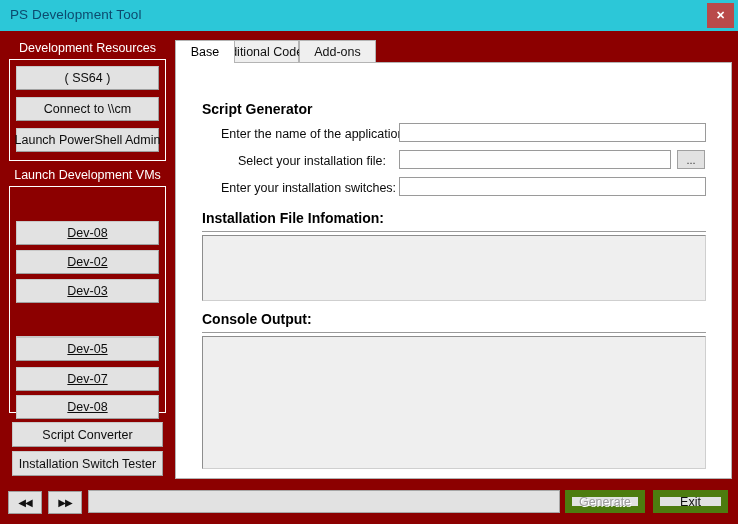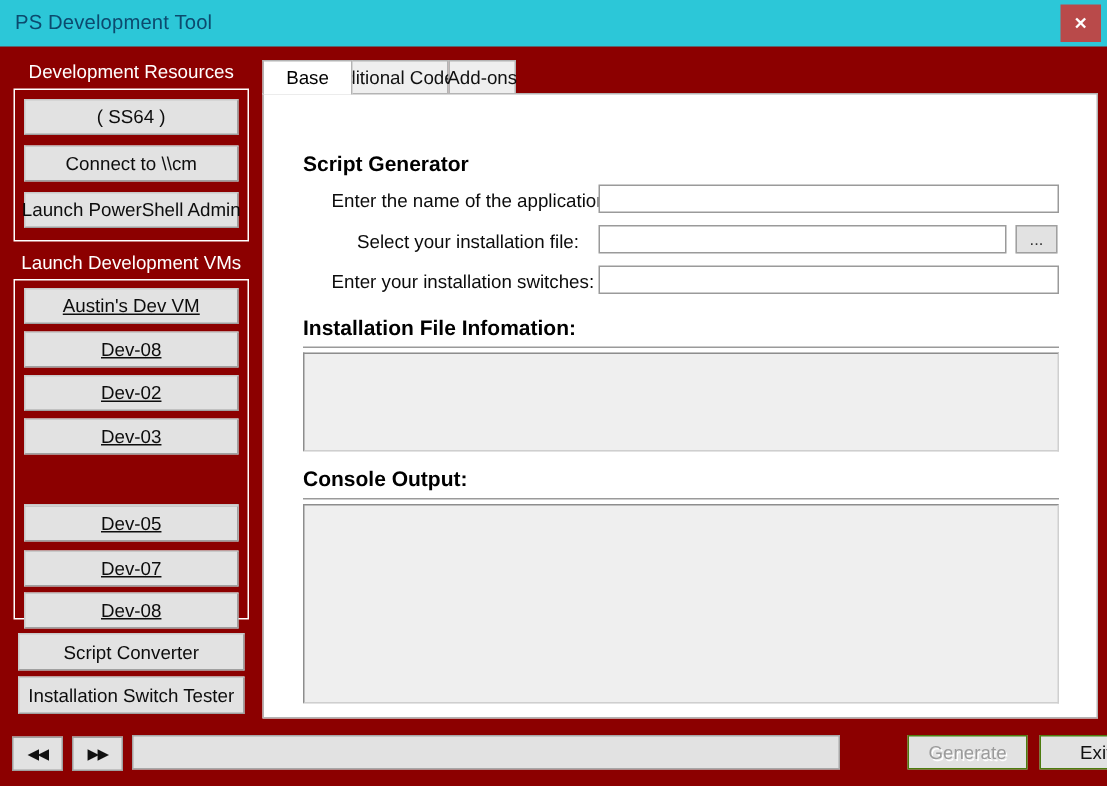--- a/index.html
+++ b/index.html
@@ -265,31 +265,30 @@
     align-items: center;
     padding-left: 4px;
     overflow: hidden;
     white-space: nowrap;
   }
   .bottom-btn {
     position: absolute;
     top: 490px;
     height: 23px;
     background: #e2e2e2;
-    border: 1px solid #4d7c0f;
+    border: 7px solid #4d7c0f;
     font-size: 12.5px;
     color: #111;
     display: flex;
     align-items: center;
     justify-content: center;
     cursor: pointer;
     box-sizing: border-box;
     padding: 0;
     font-family: "Liberation Sans", sans-serif;
-    margin-left: 40px;
   }
   .bottom-btn.disabled {
     color: #9b9b9b;
     text-shadow: 1px 1px 0 #ffffff;
     cursor: default;
   }
 </style>
 </head>
 <body>
 
@@ -304,40 +303,39 @@
 
     <div class="group-label" style="top:10px;">Development Resources</div>
     <div class="group-box" style="top:28px; height:102px;">
       <div class="btn side-btn" style="top:6px;">( SS64 )</div>
       <div class="btn side-btn" style="top:37px;">Connect to \\cm</div>
       <div class="btn side-btn" style="top:68px;">Launch PowerShell Admin</div>
     </div>
 
     <div class="group-label" style="top:137px;">Launch Development VMs</div>
     <div class="group-box" style="top:155px; height:227px;">
-      <div class="btn side-btn link" style="top:5px;">Austin's Dev VM</div>
       <div class="btn side-btn link" style="top:34px;">Dev-08</div>
       <div class="btn side-btn link" style="top:63px;">Dev-02</div>
       <div class="btn side-btn link" style="top:92px;">Dev-03</div>
       <div class="btn side-btn link" style="top:125px;margin-top:24px;">Dev-04</div>
       <div class="btn side-btn link" style="top:150px;">Dev-05</div>
       <div class="btn side-btn link" style="top:180px;">Dev-07</div>
       <div class="btn side-btn link" style="top:208px;">Dev-08</div>
     </div>
 
     <div class="btn free-btn" style="top:391px;">Script Converter</div>
     <div class="btn free-btn" style="top:420px;">Installation Switch Tester</div>
   </div>
 
   <div id="mainpanel">
 
     <div class="tabstrip">
       <div class="tab active" style="left:0px; width:60px;">Base</div>
       <div class="tab" style="left:44px; width:80px;">Additional Code</div>
-      <div class="tab" style="left:124px; width:45px;">Add-ons</div>
+      <div class="tab" style="left:124px; width:77px;">Add-ons</div>
     </div>
 
     <div class="tabpage">
 
       <div class="section-title" style="left:26px; top:38px;">Script Generator</div>
 
       <div class="field-label" style="left:45px; top:64px; width:165px;">Enter the name of the application:</div>
       <input class="tinput" style="left: 223px; top: 60px; width: 307px;" placeholder="">
 
       <div class="field-label" style="left:45px; top:91px; width:165px;">Select your installation file:</div>

